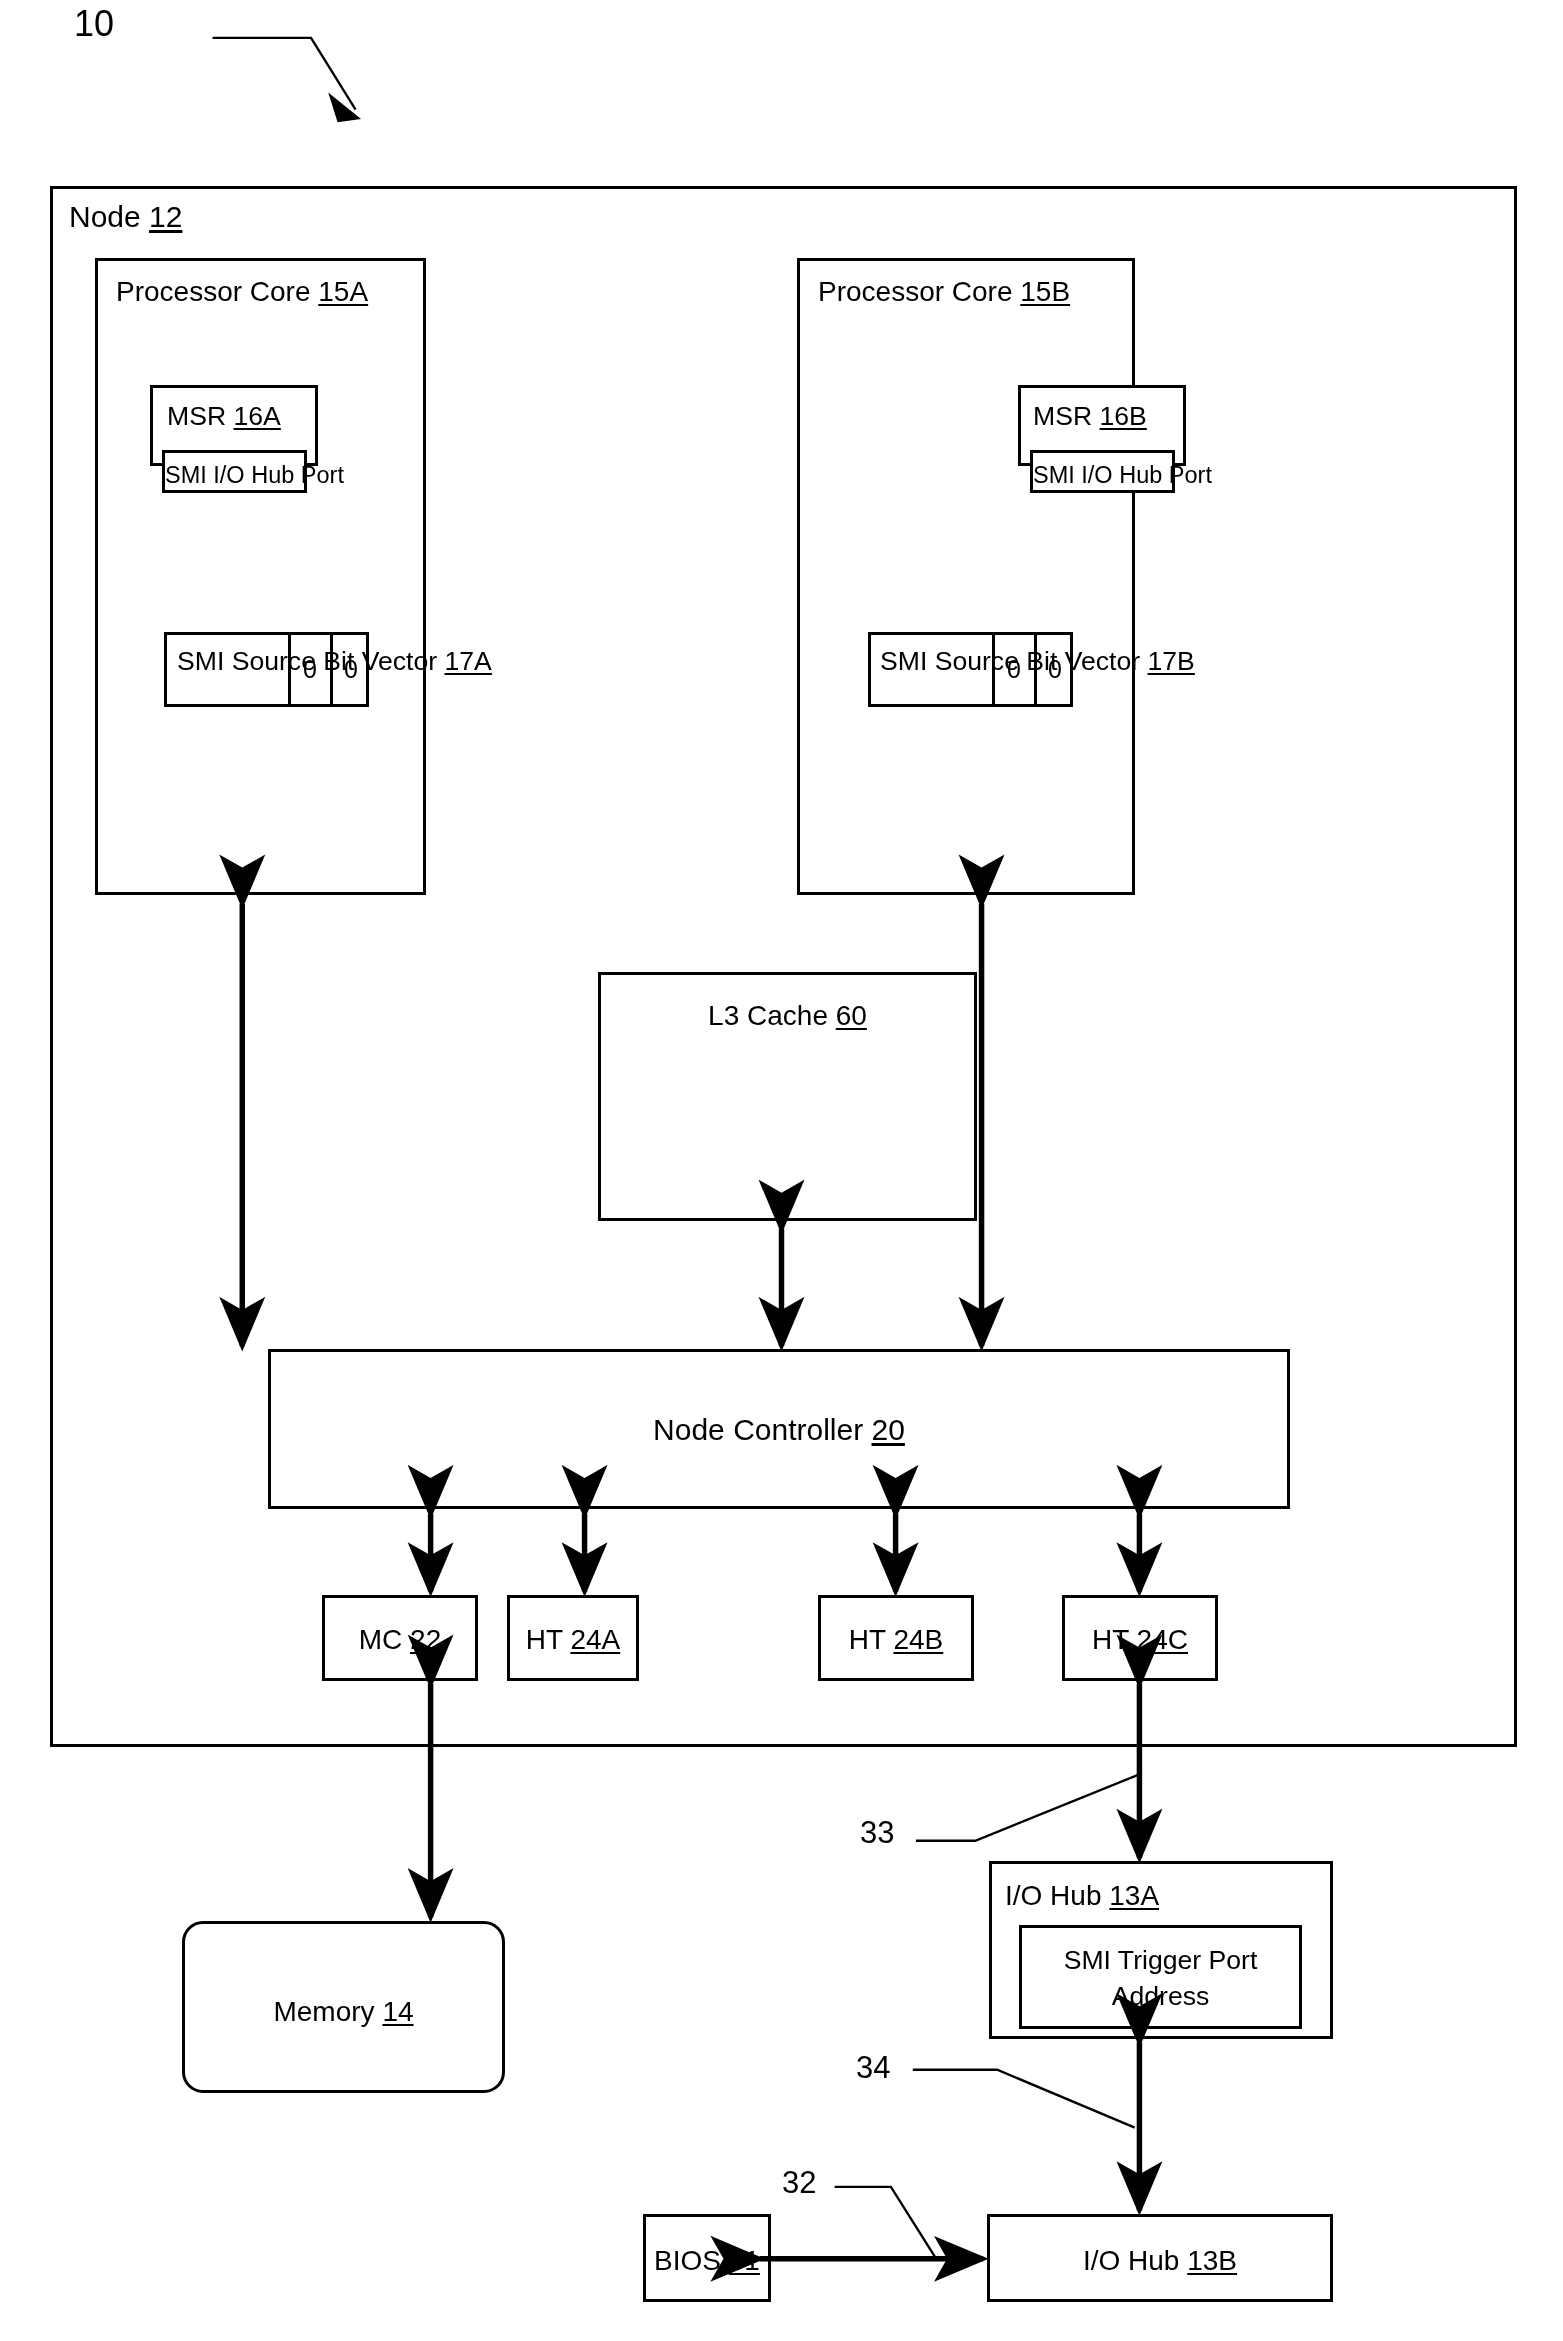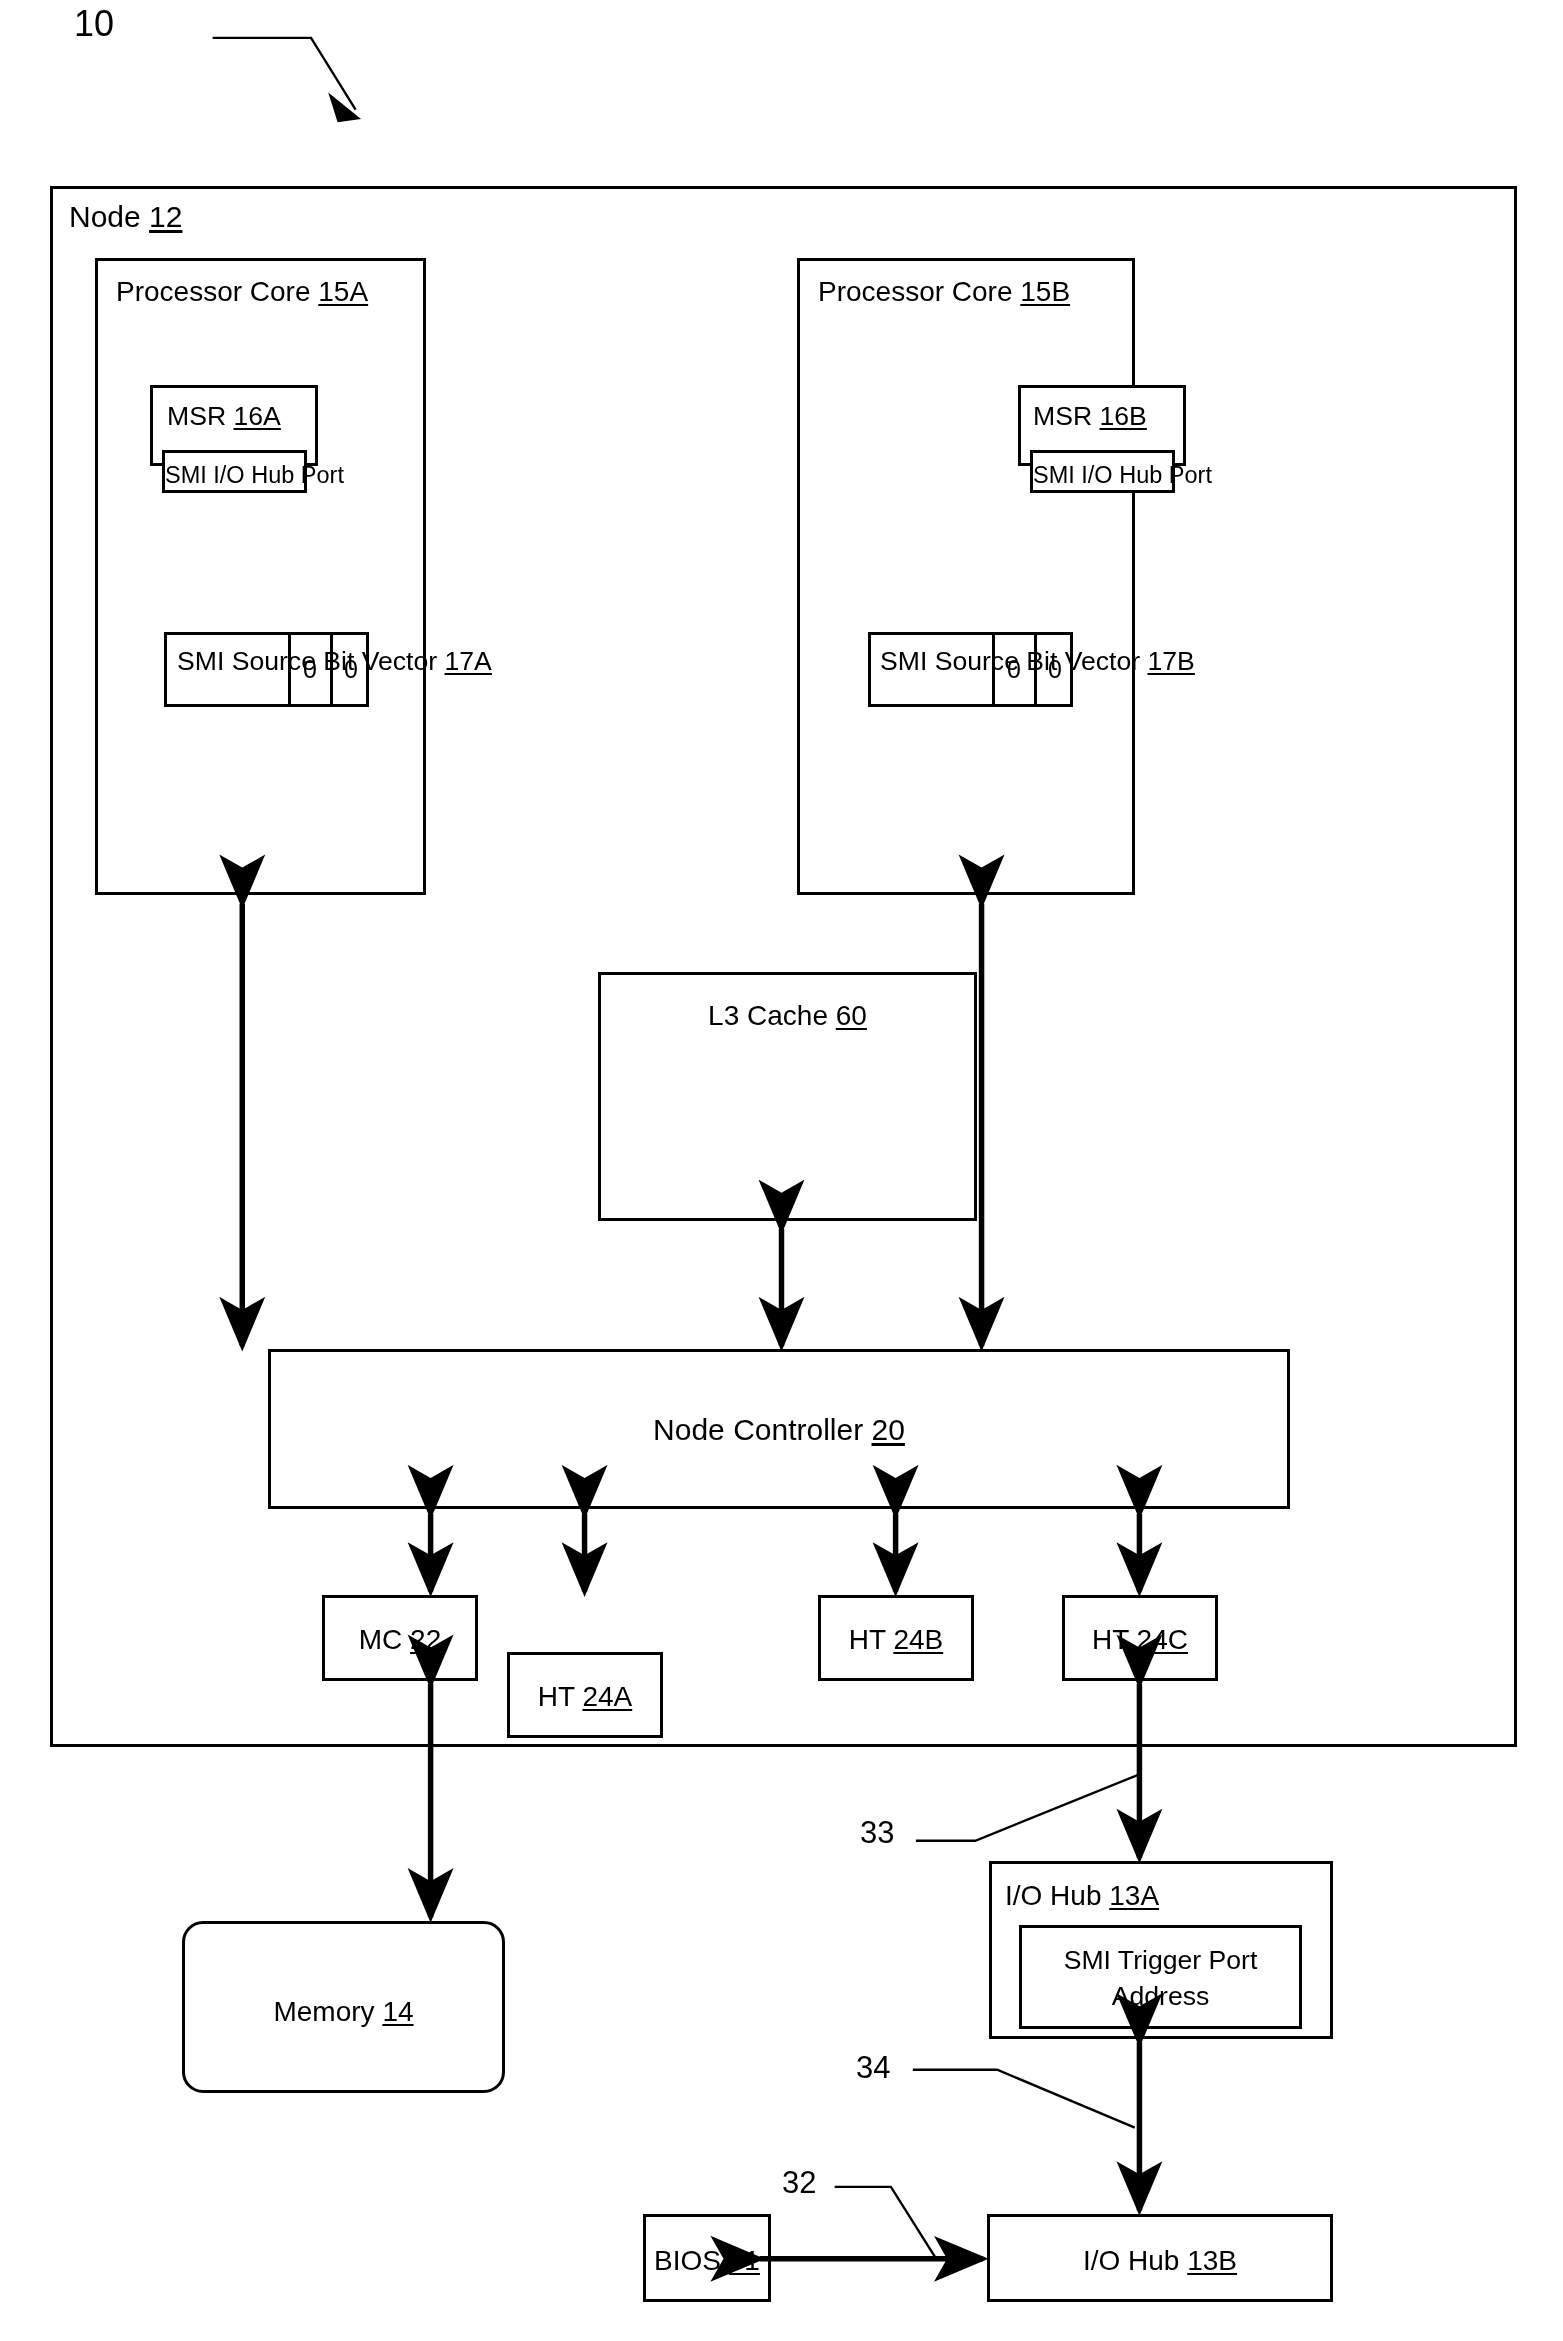--- a/index.html
+++ b/index.html
@@ -142,21 +142,21 @@
     </div>
   </div>
 
   <div class="box" style="left:322px; top:1595px; width:156px; height:86px;">
     <div class="ctr" style="top:26px; font-size:28px;">
       <span>MC</span>
       <span class="u">22</span>
     </div>
   </div>
 
-  <div class="box" style="left:507px; top:1652px; width:156px; height:86px;">
+  <div class="box" style="left:507px; top:1595px; width:132px; height:86px;">
     <div class="ctr" style="top:26px; font-size:28px;">
       <span>HT</span>
       <span class="u">24A</span>
     </div>
   </div>
 
   <div class="box" style="left:818px; top:1595px; width:156px; height:86px;">
     <div class="ctr" style="top:26px; font-size:28px;">
       <span>HT</span>
       <span class="u">24B</span>

